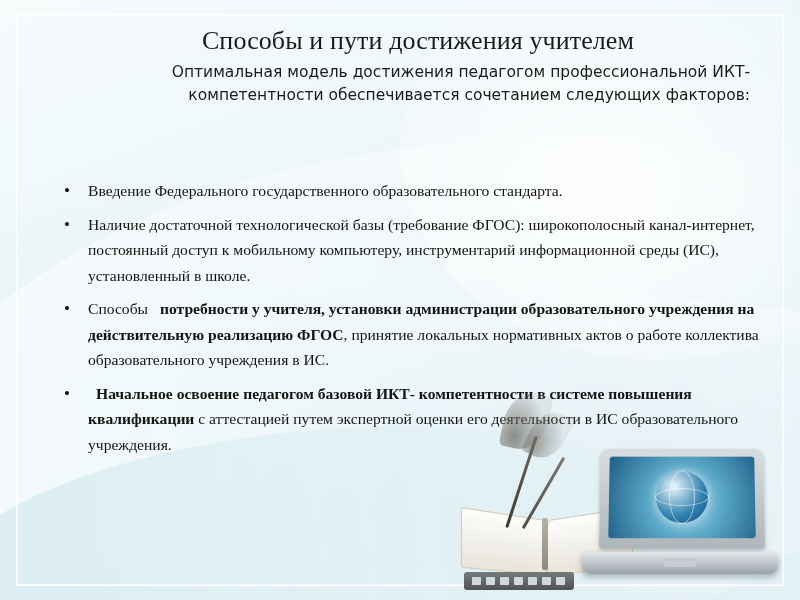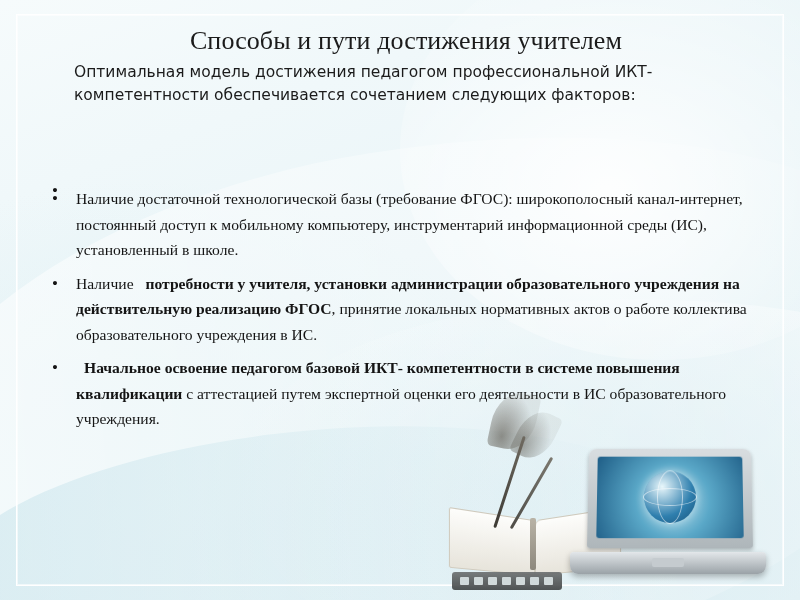--- a/index.html
+++ b/index.html
@@ -65,21 +65,21 @@
     position: absolute;
     left: 16px; top: 14px;
     right: 16px; bottom: 14px;
     border: 1px solid #ffffff;
     box-shadow: inset 0 0 0 1px rgba(255,255,255,0.6);
     pointer-events: none;
   }
 
   .content {
     position: absolute;
-    left: 4px; top: 0;
+    left: 16px; top: 0;
     width: 772px;
     height: 600px;
   }
 
   .title-block {
     position: absolute;
     left: 52px;
     top: 24px;
     width: 700px;
     text-align: center;
@@ -91,21 +91,21 @@
     color: #1b1b1b;
     letter-spacing: 0.1px;
   }
 
   .subtitle {
     margin-top: 4px;
     font-family: "DejaVu Sans", sans-serif;
     font-size: 15.5px;
     line-height: 23px;
     color: #1b1b1b;
-    text-align: left;
+    text-align: right;
     padding: 0 18px;
   }
 
   .bullets {
     position: absolute;
     left: 40px;
     top: 178px;
     width: 712px;
   }
   .bullet {
@@ -320,23 +320,23 @@
   <div class="frame"></div>
 
   <div class="content">
 
     <div class="title-block">
       <div class="title-line">Способы и пути достижения учителем</div>
       <div class="subtitle">Оптимальная модель достижения педагогом профессиональной ИКТ-компетентности обеспечивается сочетанием следующих факторов:</div>
     </div>
 
     <div class="bullets" id="bullet-list">
-        <div class="bullet"><span class="dot">•</span></div>
+        <div class="bullet"><span class="dot">•</span><span><span>Введение Федерального государственного образовательного стандарта.</span></span></div>
         <div class="bullet"><span class="dot">•</span><span><span>Наличие достаточной технологической базы (требование ФГОС): широкополосный канал-интернет, постоянный доступ к мобильному компьютеру, инструментарий информационной среды (ИС), установленный в школе.</span></span></div>
-        <div class="bullet"><span class="dot">•</span><span><span>Наличие </span><b>потребности у учителя, установки администрации образовательного учреждения на действительную реализацию ФГОС</b><span>, принятие локальных нормативных актов о работе коллектива образовательного учреждения в ИС.</span></span></div>
+        <div class="bullet"><span class="dot">•</span><span><span>Способы </span><b>потребности у учителя, установки администрации образовательного учреждения на действительную реализацию ФГОС</b><span>, принятие локальных нормативных актов о работе коллектива образовательного учреждения в ИС.</span></span></div>
         <div class="bullet"><span class="dot">•</span><span><b>Начальное освоение педагогом базовой ИКТ- компетентности в системе повышения квалификации</b><span> с аттестацией путем экспертной оценки его деятельности в ИС образовательного учреждения.</span></span></div>
       </div>
 
     <div class="art">
 
       <div class="book">
         <div class="page left"></div>
         <div class="page right"></div>
         <div class="spine"></div>
       </div>

